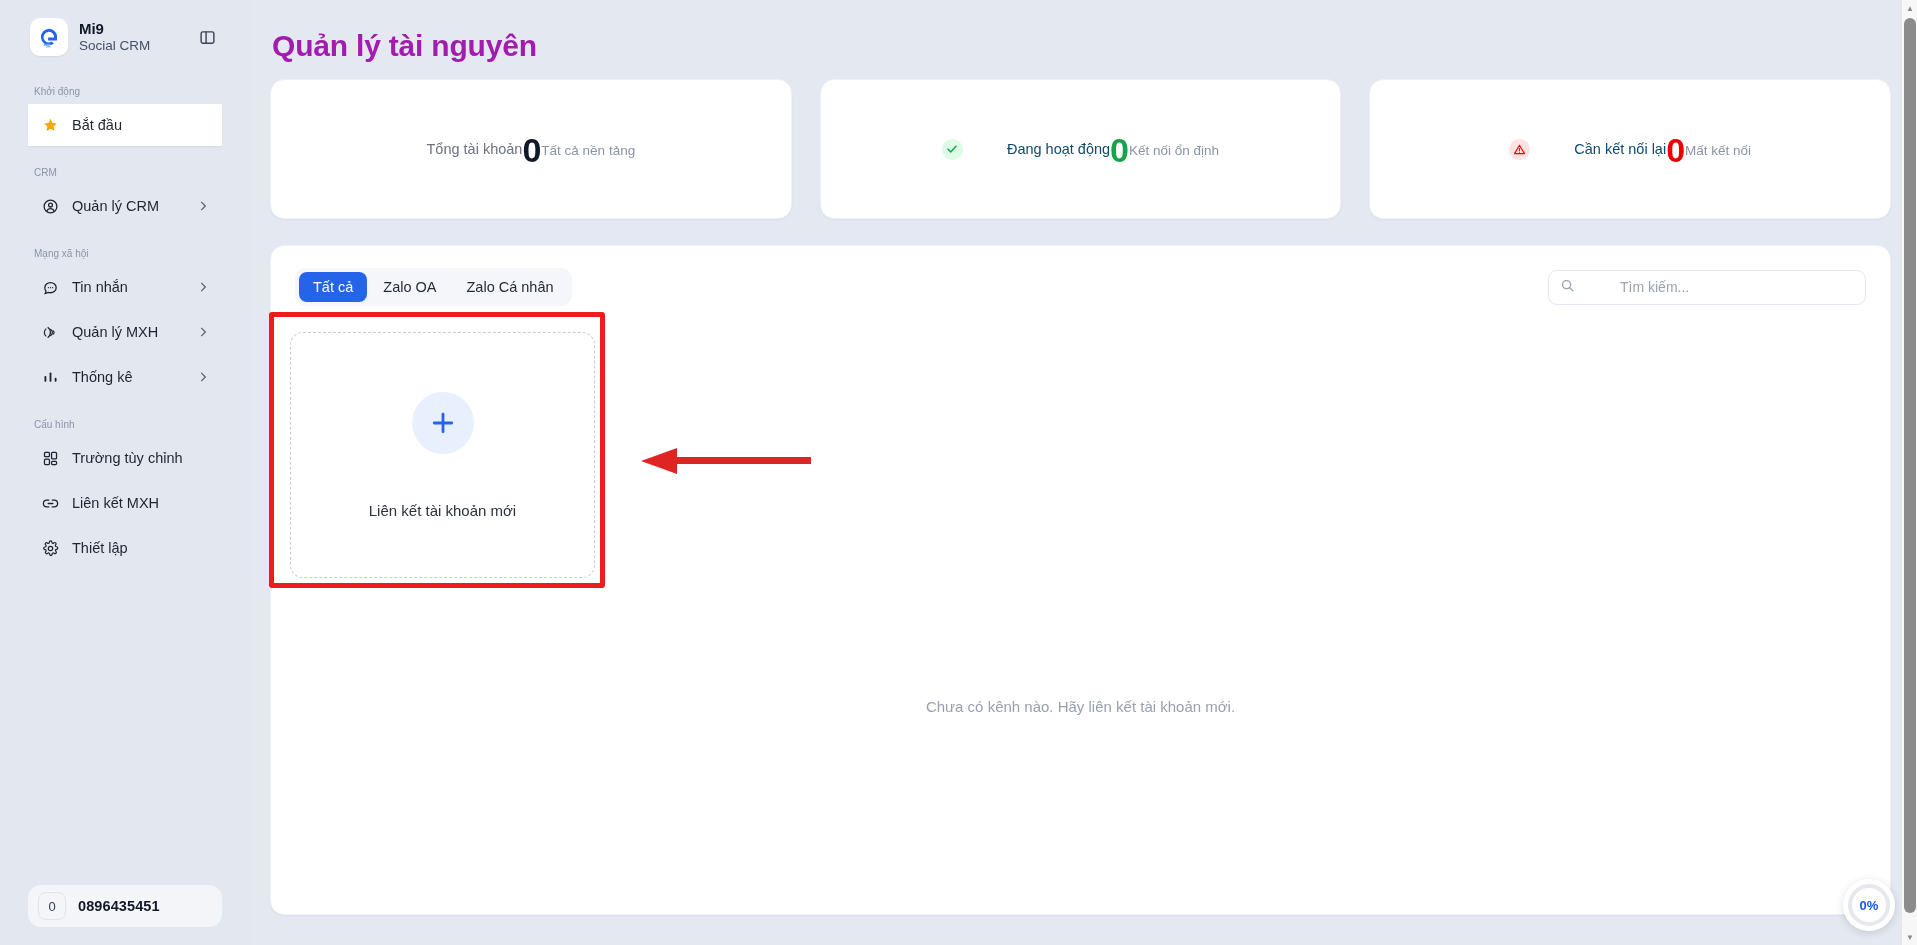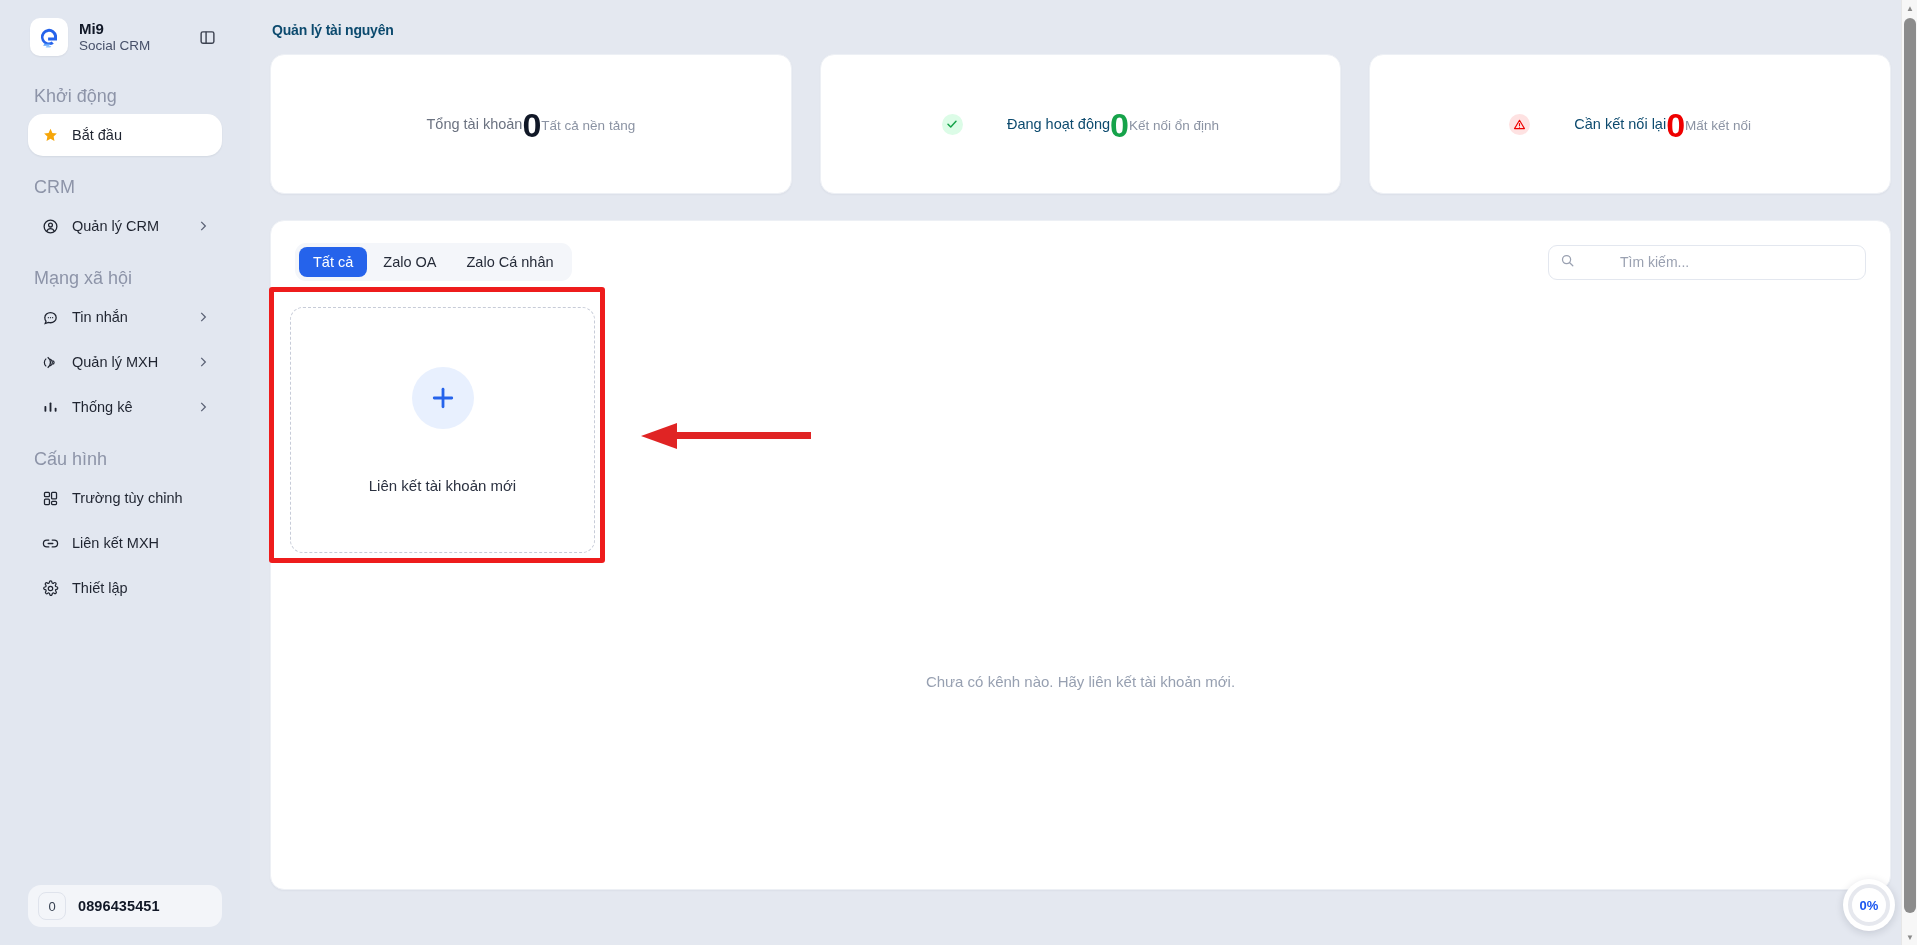--- a/index.html
+++ b/index.html
@@ -46,33 +46,33 @@
   .brand-name { font-size: 15px; font-weight: 700; color: #111827; letter-spacing: -.1px;}
   .brand-sub  { font-size: 13.5px; color: #475069; margin-top: 1px; }
   .panel-toggle {
     width: 26px; height: 26px;
     display: flex; align-items: center; justify-content: center;
     cursor: pointer; border-radius: 6px;
     flex: 0 0 26px;
   }
 
   .sb-section-label {
-    font-size: 18px;
+    font-size: 10px;
     color: #8d94a8;
     padding: 0 6px;
     margin: 18px 0 7px 0;
     font-weight: 400;
   }
   .sb-section-label.first { margin-top: 20px; }
 
   .sb-item {
     display: flex;
     align-items: center;
     height: 42px;
-    border-radius: 15px;
+    border-radius: 1px;
     padding: 0 12px;
     cursor: pointer;
     color: #1f2430;
     font-size: 14.5px;
     margin-bottom: 3px;
   }
   .sb-item .sb-icon {
     width: 20px; height: 20px;
     display: flex; align-items: center; justify-content: center;
     flex: 0 0 20px;
@@ -117,24 +117,24 @@
 
   
   .main {
     flex: 1;
     height: 945px;
     padding: 0 26px 0 20px;
     overflow: hidden;
     position: relative;
   }
   .page-title {
-    font-size: 14px;
+    font-size: 30px;
     font-weight: 700;
-    color: #0c4a6e;
-    padding: 22px 0 16px 2px;
+    color: #a21caf;
+    padding: 29px 0 16px 2px;
     letter-spacing: -.2px;
   }
 
   .stats-row {
     display: flex;
     gap: 28px;
   }
   .stat-card {
     flex: 1;
     background: #ffffff;

